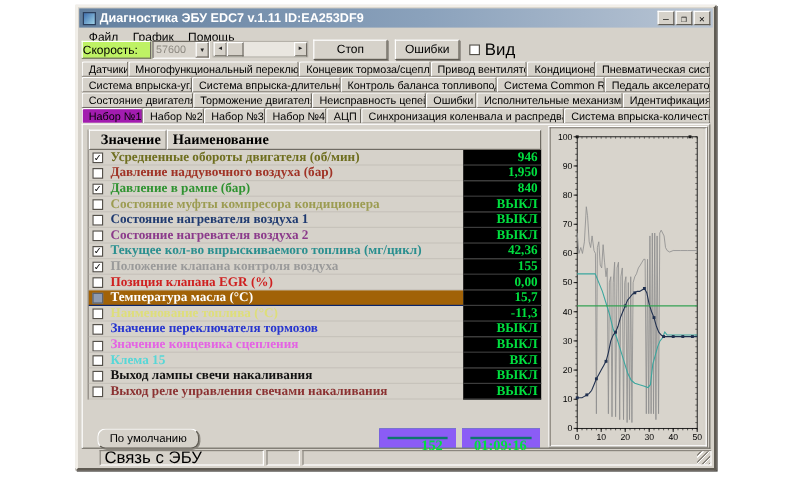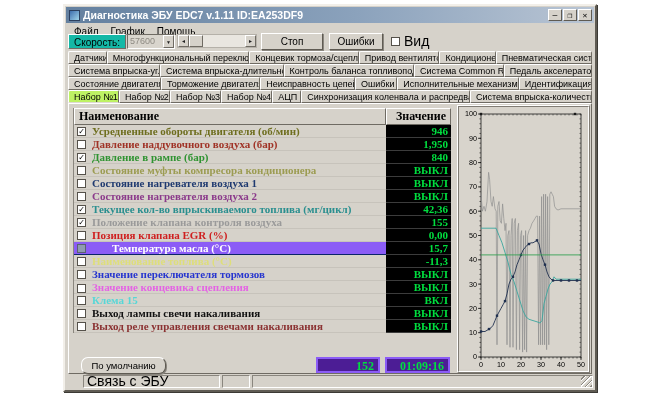--- a/index.html
+++ b/index.html
@@ -16,21 +16,21 @@
   .title-text{color:#ffffff;font-size:10.5px;font-weight:bold;white-space:nowrap;overflow:hidden;flex:1;}
   .winbtns{display:flex;gap:1px;}
   .wbtn{width:14px;height:12px;background:#d6d2ca;border:1px solid;border-color:#fff #5f5b53 #5f5b53 #fff;
     font-size:8px;line-height:9px;text-align:center;padding:0;color:#000;font-family:"DejaVu Sans Mono",monospace;}
   
   .menubar{position:absolute;left:3px;top:19px;right:3px;height:13px;display:flex;align-items:center;font-size:10px;}
   .menu-item{display:inline-block;padding:0 6px;color:#000;}
   .menu-item::first-letter{text-decoration:underline;}
   
   .toolbar{position:absolute;left:3px;top:26px;right:3px;height:18px;display:flex;align-items:center;}
-  .tool-label{width:58px;height:15px;line-height:15px;text-align:center;font-size:10px;background:#14b8a6;
+  .tool-label{width:58px;height:15px;line-height:15px;font-size:10px;background:#bef264;
     border:1px solid;border-color:#fff #6f6b63 #6f6b63 #fff;box-sizing:border-box;}
   .combo{width:48px;height:15px;margin-left:1px;background:#d9d5cd;border:1px solid;border-color:#6f6b63 #fff #fff #6f6b63;
     display:flex;align-items:center;box-sizing:border-box;}
   .combo-text{flex:1;font-size:9px;color:#8e8a82;padding-left:2px;}
   .combo-btn{width:11px;height:13px;background:#d6d2ca;border:1px solid;border-color:#fff #6f6b63 #6f6b63 #fff;
     font-size:5px;line-height:12px;text-align:center;color:#222;box-sizing:border-box;}
   .hscroll{width:80px;height:14px;margin-left:2px;background:#e9e6e0;border:1px solid #b5b1a9;display:flex;box-sizing:border-box;}
   .sb-btn{width:11px;height:12px;background:#d6d2ca;border:1px solid;border-color:#fff #6f6b63 #6f6b63 #fff;
     font-size:5px;line-height:11px;text-align:center;color:#222;box-sizing:border-box;}
   .sb-thumb{width:14px;height:12px;background:#d6d2ca;border:1px solid;border-color:#fff #6f6b63 #6f6b63 #fff;box-sizing:border-box;}
@@ -41,46 +41,46 @@
   .stop-btn{width:62px;margin-left:4px;}
   .err-btn{width:54px;margin-left:6px;}
   .check-wrap{display:flex;align-items:center;margin-left:8px;font-size:14px;gap:4px;}
   .cbox{width:9px;height:9px;background:#fff;border:1px solid #55514a;box-sizing:border-box;}
   
   .tabstrip{position:absolute;left:3px;top:45px;right:3px;}
   .tabrow{display:flex;height:13px;}
   .tab{flex:0 1 auto;min-width:0;overflow:hidden;white-space:nowrap;font-size:9px;line-height:12px;
     padding:0 5px;background:#d6d2ca;border:1px solid;border-color:#fff #6f6b63 #6f6b63 #fff;
     border-radius:2px 2px 0 0;box-sizing:border-box;color:#000;text-align:center;}
-  .tab.active{font-weight:normal;background:#bef264;border-bottom-color:#dedad2;position:relative;z-index:2;}
+  .tab.active{font-weight:normal;background:#a21caf;border-bottom-color:#dedad2;position:relative;z-index:2;}
   
   .content{position:absolute;left:3px;top:97px;right:3px;bottom:16px;background:#d6d2ca;
     border:1px solid;border-color:#fff #6f6b63 #6f6b63 #fff;box-sizing:border-box;}
   
   .dtable{position:absolute;left:4px;top:4px;width:378px;border-left:1px solid #8a867e;box-sizing:border-box;}
   .thead{display:flex;height:17px;font-family:"Liberation Serif",serif;font-weight:bold;font-size:12px;}
   .th{background:#d6d2ca;border:1px solid;border-color:#fff #6f6b63 #6f6b63 #fff;box-sizing:border-box;line-height:15px;}
   .th.name{flex:1;padding-left:4px;}
   .th.val{width:65px;text-align:right;padding-right:4px;}
   .trow{display:flex;height:13px;}
   .namecell{flex:1;display:flex;align-items:center;padding-left:3px;box-sizing:border-box;
     font-family:"Liberation Serif",serif;font-weight:bold;font-size:11px;white-space:nowrap;overflow:hidden;
     border-bottom:1px solid #c7c3bb;}
-  .trow.selected .namecell{background:#8b5cf6;color:#fff !important;border-bottom-color:#0a246a;gap:20px;}
+  .trow.selected .namecell{background:#a16207;color:#fff !important;border-bottom-color:#0a246a;}
   .rcb{width:9px;height:9px;background:#fff;border:1px solid #55514a;box-sizing:border-box;margin-right:6px;
     font-size:8px;line-height:7px;text-align:center;color:#000;flex:0 0 auto;font-family:"DejaVu Sans",sans-serif;}
   .rcb.gray{background:#8f9bb0;border-color:#5a6270;color:#8f9bb0;}
   .valcell{width:65px;background:#000;color:#00df3f;font-family:"Liberation Serif",serif;font-weight:bold;
     font-size:11px;text-align:right;padding-right:3px;box-sizing:border-box;line-height:12px;
     border-bottom:1px solid #3c3c3c;}
   
   .default-btn{position:absolute;left:12px;top:253px;width:85px;height:17px;font-size:9.5px;border-radius:7px;}
-  .blackbox{position:absolute;top:253px;height:16px;background:#4c1d95;color:#00df3f;
+  .blackbox{position:absolute;top:253px;height:16px;background:#0f766e;color:#00df3f;
     font-family:"Liberation Serif",serif;font-weight:bold;font-size:12px;line-height:15px;
-    text-align:right;padding-right:4px;box-sizing:border-box;border:2px solid #8b5cf6;}
+    text-align:right;padding-right:4px;box-sizing:border-box;border:7px solid #8b5cf6;}
   .counter{left:247px;width:64px;}
   .timer{left:316px;width:65px;}
   
   .chartpanel{position:absolute;left:388px;top:1px;width:133px;height:268px;
     border:1px solid;border-color:#fff #807c74 #807c74 #fff;box-sizing:border-box;}
   .chartinner{position:absolute;inset:0;border:1px solid;border-color:#807c74 #fff #fff #807c74;box-sizing:border-box;}
   .chartinner svg{display:block;}
   
   .statusbar{position:absolute;left:18px;right:2px;bottom:2px;height:13px;display:flex;gap:2px;font-size:14px;}
   .sb-panel{border:1px solid;border-color:#8a867e #fff #fff #8a867e;box-sizing:border-box;
@@ -164,22 +164,22 @@
           <span class="tab" style="flex-grow: 8;">Набор №4</span>
           <span class="tab" style="flex-grow: 4;">АЦП</span>
           <span class="tab" style="flex-grow: 37;">Синхронизация коленвала и распредвала</span>
           <span class="tab" style="flex-grow: 26;">Система впрыска-количество</span>
         </div>
       </div>
 
     <div class="content">
       <div class="dtable">
         <div class="thead">
+          <span class="th val">Значение</span>
           <span class="th name">Наименование</span>
-          <span class="th val">Значение</span>
         </div>
         <div id="rows">
             <div class="trow">
               <span class="namecell" style="color: rgb(110, 110, 30);">
                 <span class="rcb">✓</span>
                 <span>Усредненные обороты двигателя (об/мин)</span>
               </span>
               <span class="valcell" style="color: rgb(0, 223, 63);">946</span>
             </div>
             <div class="trow">

